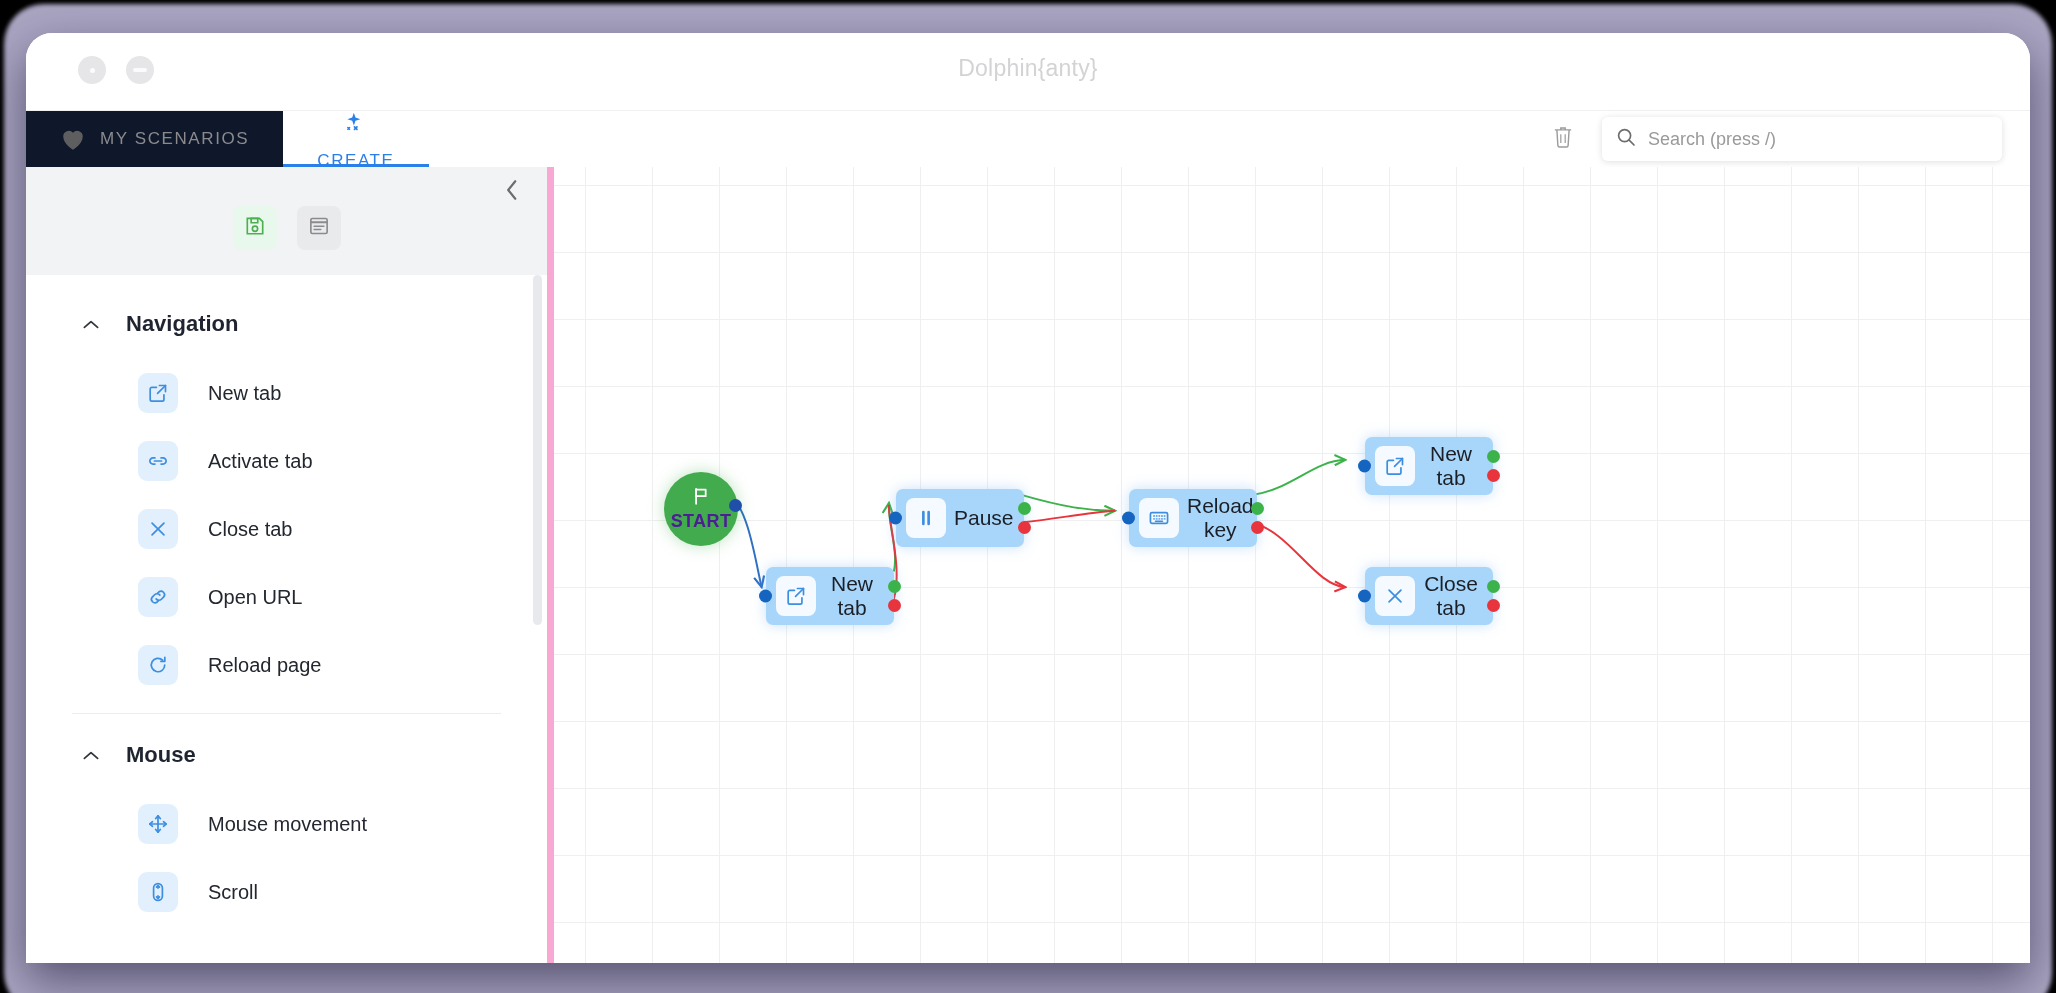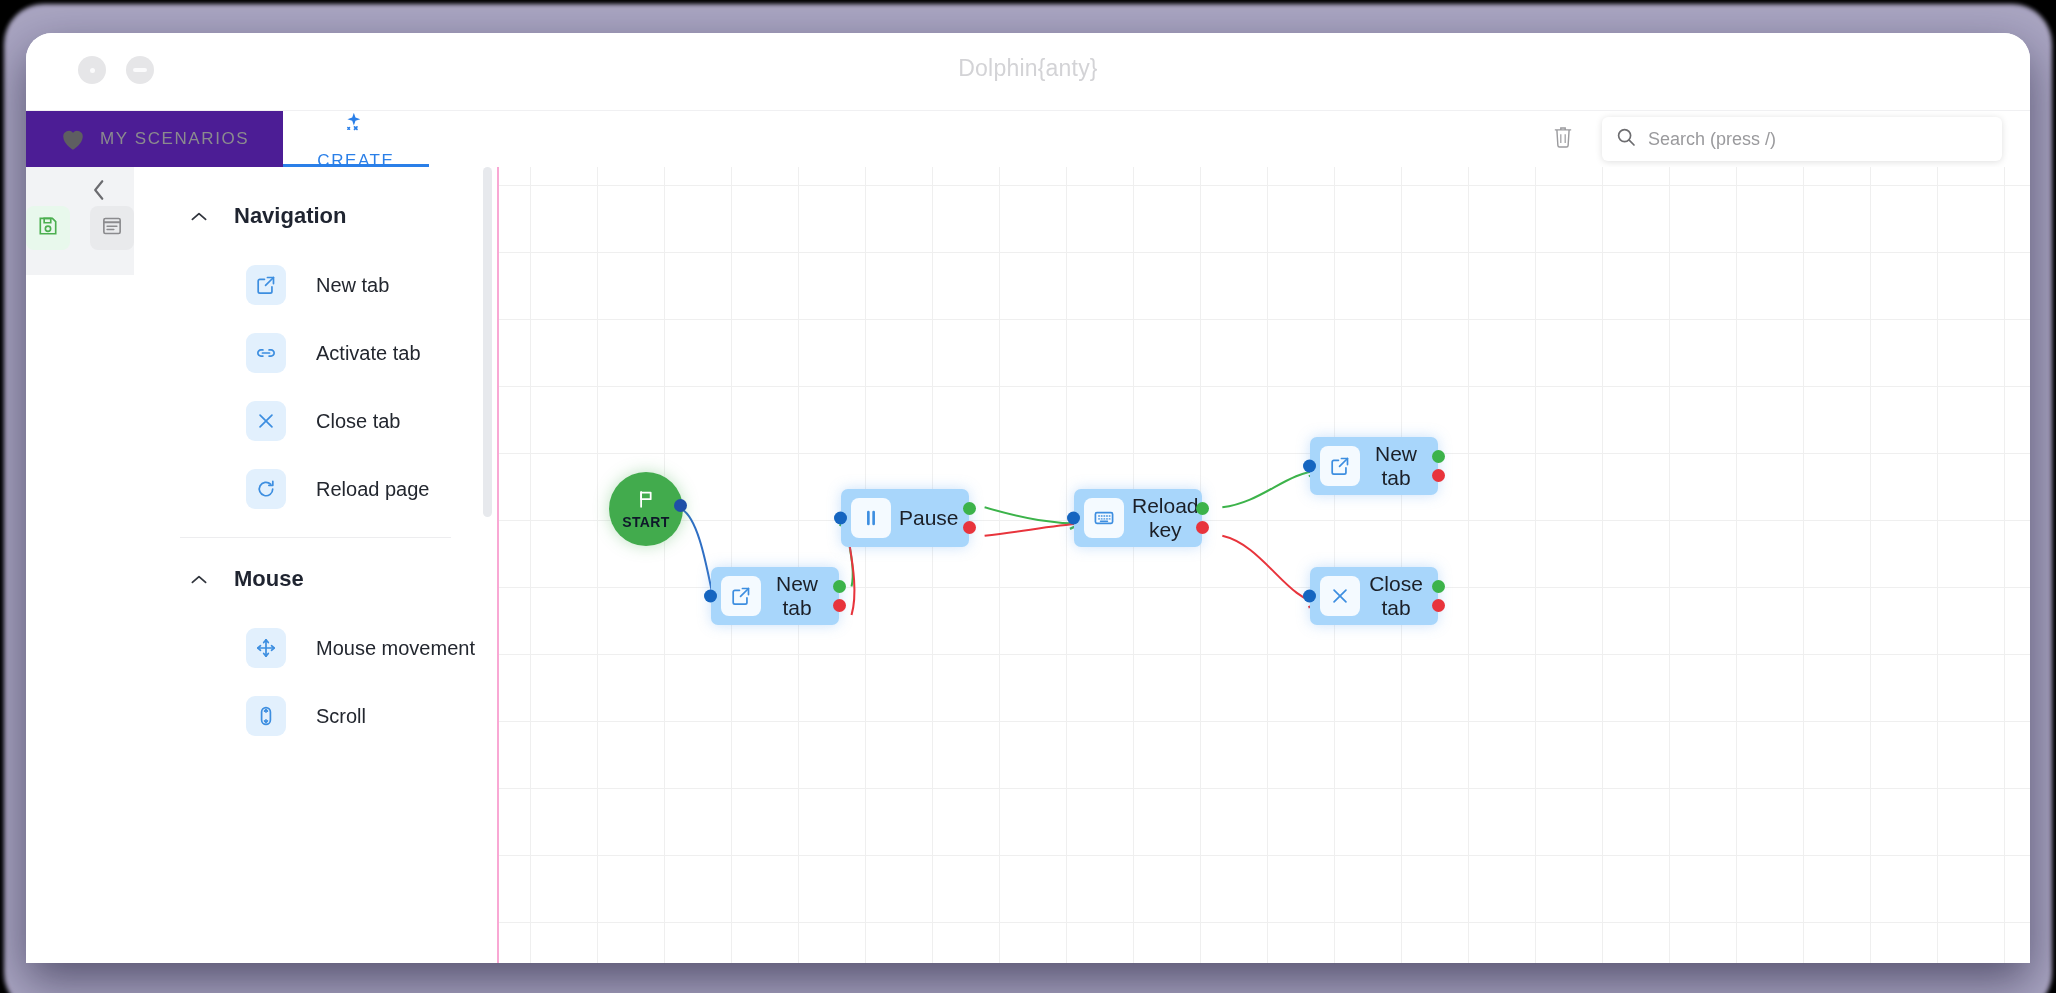--- a/index.html
+++ b/index.html
@@ -78,21 +78,21 @@
     background: #ffffff;
     display: flex; align-items: stretch;
   }
   .tab {
     display: flex; align-items: center; gap: 14px;
     padding: 0 34px;
     position: relative;
     cursor: pointer;
     user-select: none;
   }
-  .tab.inactive { background: #4c1d95; }
+  .tab.inactive { background: #0f172a; }
   .tab.active  { background: #ffffff; flex-direction: column; }
   .tab .tlabel {
     font-size: 17px; letter-spacing: 1.6px; font-weight: 400;
   }
   .tab.inactive .tlabel { color: #8b8b8e; }
   .tab.active .tlabel { color: #2a7fe8; }
   .tab.active::after {
     content: ""; position: absolute; left: 0; right: 0; bottom: 0;
     height: 3px; background: #2a7fe8;
   }
@@ -135,24 +135,24 @@
   
   #body {
     position: relative;
     height: calc(930px - 74px - 56px);
     display: flex;
   }
 
   
   #sidebar {
     position: relative;
-    width: 473px;
+    width: 528px;
     background: #ffffff;
-    display: flex; flex-direction: row;
-    border-right: 2px solid #f9a8d4;
+    display: flex; flex-direction: column;
+    border-right: 7px solid #f9a8d4;
   }
   #sidebar-toolbar {
     position: relative;
     height: 108px;
     background: #f2f3f5;
     display: flex; align-items: center; justify-content: center;
     gap: 20px;
   }
   #collapse-chevron {
     position: absolute; right: 22px; top: 12px;
@@ -256,21 +256,21 @@
     position: absolute;
     width: 74px; height: 74px; border-radius: 50%;
     background: #42ab4d;
     display: flex; flex-direction: column;
     align-items: center; justify-content: center;
     gap: 1px;
     box-shadow: 0 0 16px rgba(66,171,77,.35);
     cursor: pointer; user-select: none;
   }
   #start-node .slabel {
-    color: #0f172a; font-size: 14px; font-weight: 700; letter-spacing: .4px;
+    color: #4c1d95; font-size: 18px; font-weight: 700; letter-spacing: .4px;
   }
   #start-node .port.out-start {
     background: #1f4fa8; width: 13px; height: 13px; border-radius: 50%;
     right: -4px; top: 27px; position: absolute;
   }
 </style>
 </head>
 <body>
 
 <div id="desktop">
@@ -397,20 +397,29 @@
                 </span>
                 <span class="action-label">Activate tab</span>
               </div>
               <div class="action-row">
                 <span class="action-icon">
                   <svg width="22" height="22" viewBox="0 0 20 20" fill="none" stroke="#3d8ee0" stroke-width="1.55" stroke-linecap="round" stroke-linejoin="round">
                     <path d="M4.6 4.6 15.4 15.4M15.4 4.6 4.6 15.4"></path>
                   </svg>
                 </span>
                 <span class="action-label">Close tab</span>
+              </div>
+              <div class="action-row">
+                <span class="action-icon">
+                  <svg width="22" height="22" viewBox="0 0 20 20" fill="none" stroke="#3d8ee0" stroke-width="1.55" stroke-linecap="round" stroke-linejoin="round">
+                    <path d="M8.3 11.7a3.2 3.2 0 0 0 4.8.35l2.1-2.1a3.2 3.2 0 0 0-4.5-4.5l-1.2 1.2"></path>
+                    <path d="M11.7 8.3a3.2 3.2 0 0 0-4.8-.35l-2.1 2.1a3.2 3.2 0 0 0 4.5 4.5l1.2-1.2"></path>
+                  </svg>
+                </span>
+                <span class="action-label">Open URL</span>
               </div>
               <div class="action-row">
                 <span class="action-icon">
                   <svg width="22" height="22" viewBox="0 0 20 20" fill="none" stroke="#3d8ee0" stroke-width="1.55" stroke-linecap="round" stroke-linejoin="round">
                     <path d="M16.1 10a6.1 6.1 0 1 1-1.9-4.4"></path>
                     <path d="M16.2 3.1v3.6h-3.6"></path>
                   </svg>
                 </span>
                 <span class="action-label">Reload page</span>
               </div>

